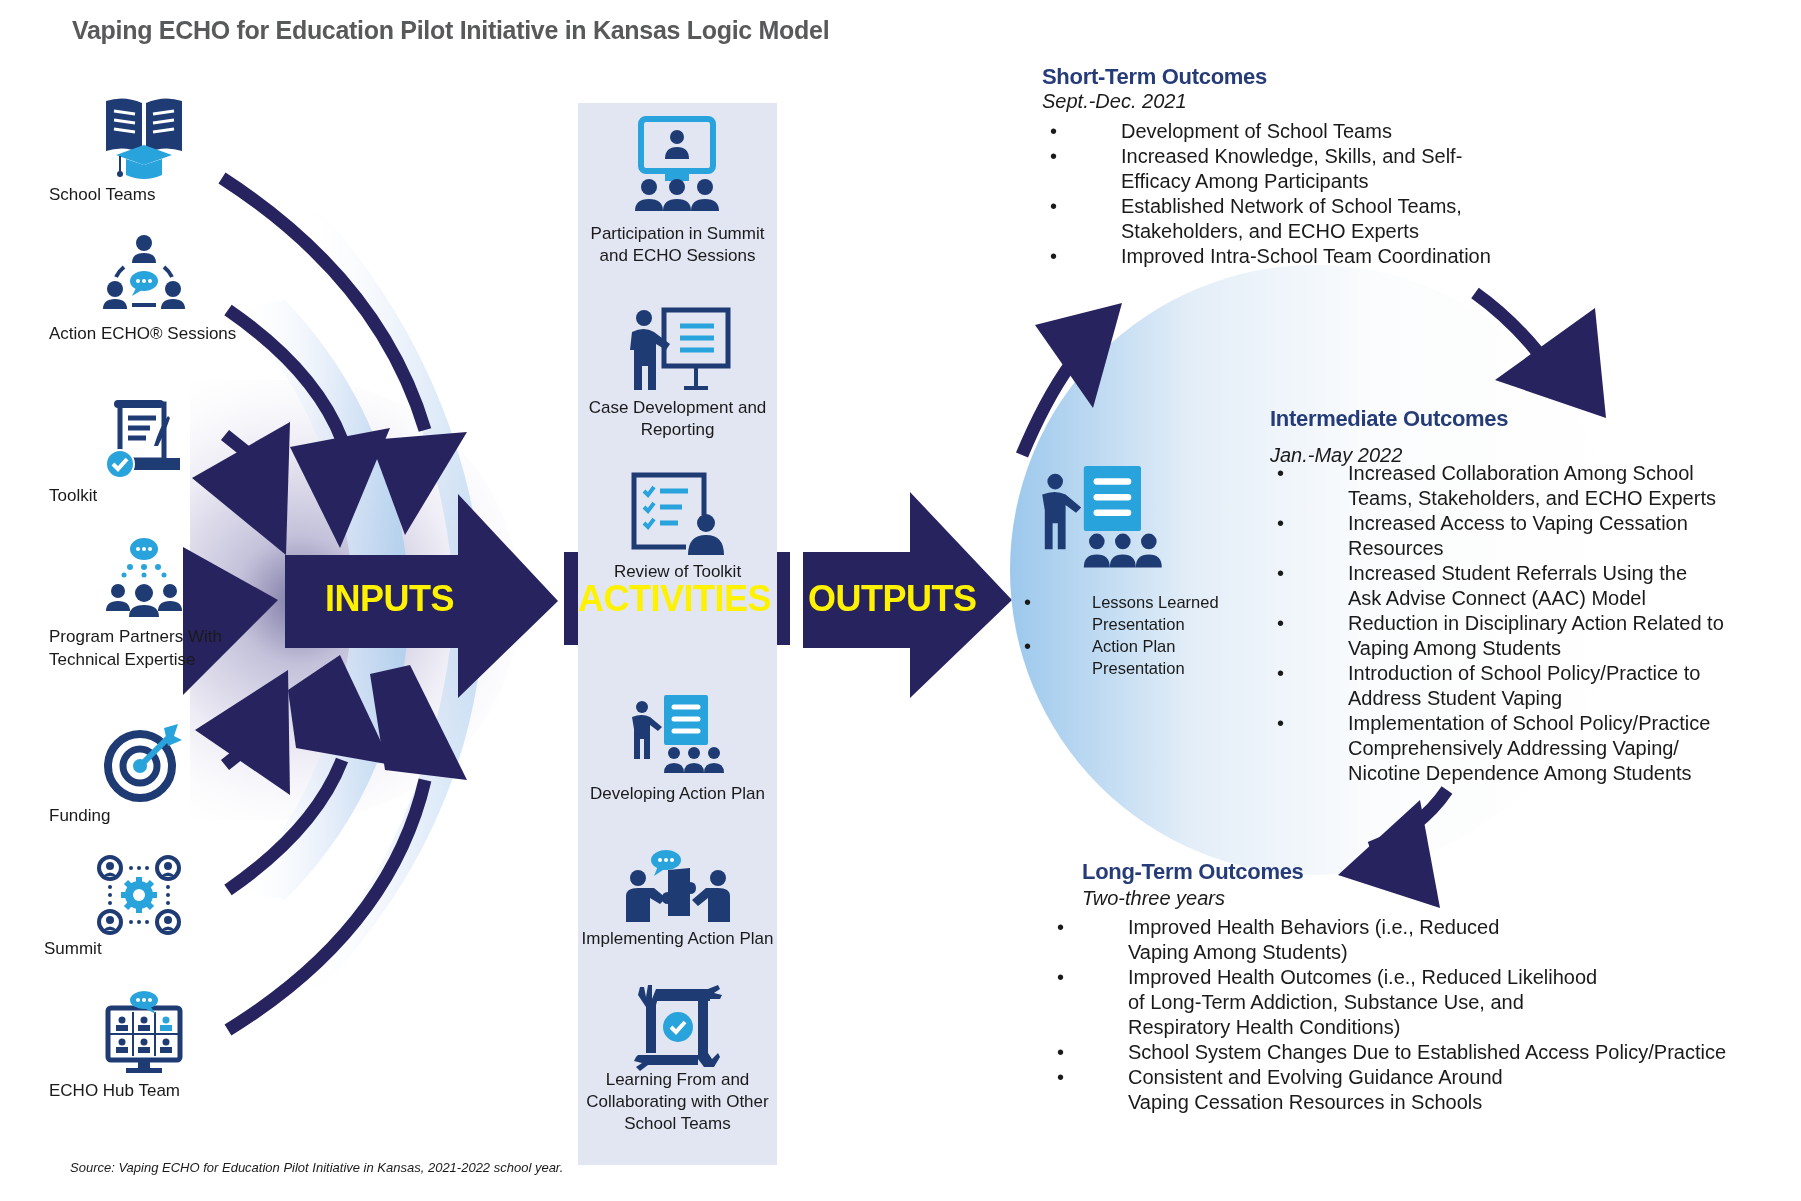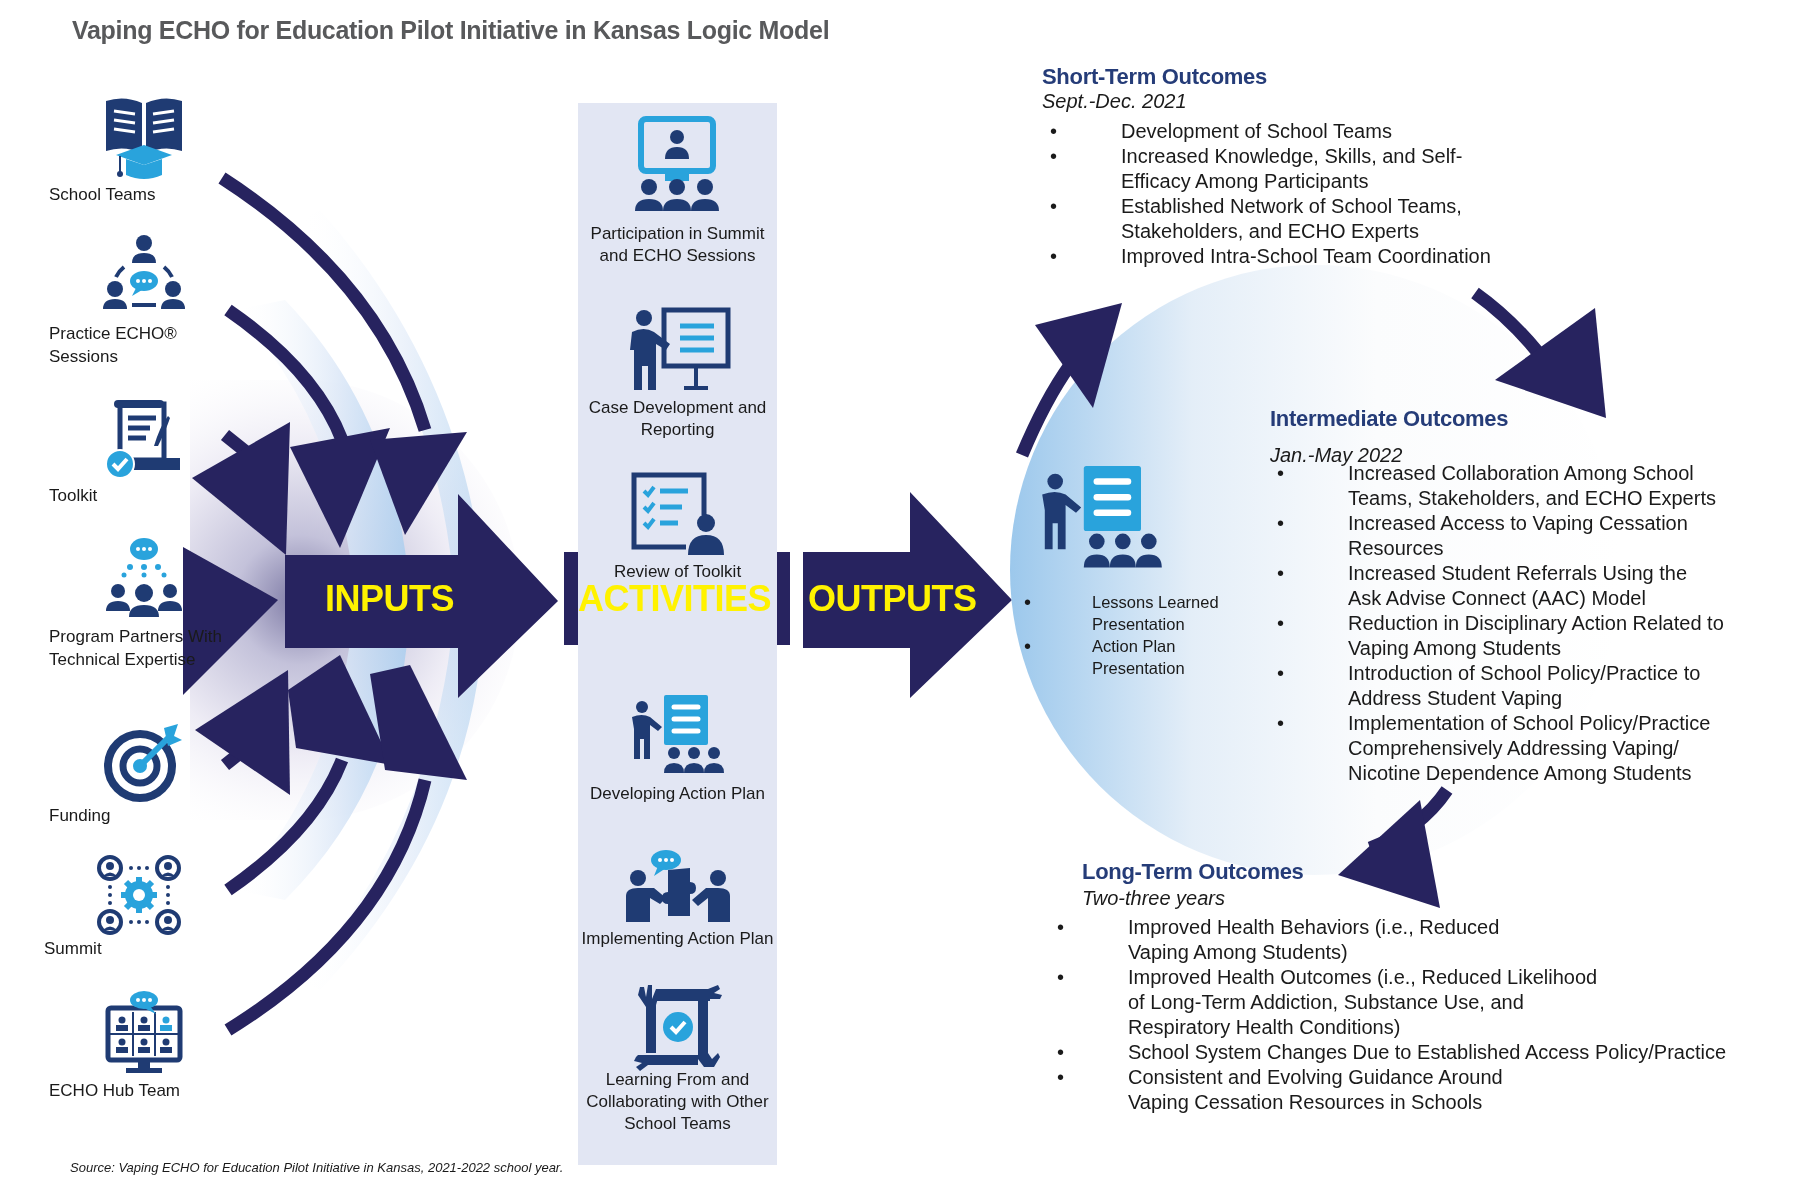--- a/index.html
+++ b/index.html
@@ -120,21 +120,21 @@
       <path d="M59 76 Q59 66 71 66 Q83 66 83 76 Z" fill="#1f3b73"></path>
     <path d="M22 34 A28 28 0 0 0 14 44" stroke="#1f3b73" stroke-width="4" fill="none"></path>
     <path d="M62 34 A28 28 0 0 1 70 44" stroke="#1f3b73" stroke-width="4" fill="none"></path>
     <path d="M30 72 L54 72" stroke="#1f3b73" stroke-width="4"></path>
     <ellipse cx="42" cy="48" rx="14" ry="10" fill="#29a3dc"></ellipse>
       <polygon points="34,55 30,63 40,57" fill="#29a3dc"></polygon>
     <circle cx="36" cy="48" r="2" fill="#fff"></circle>
       <circle cx="42" cy="48" r="2" fill="#fff"></circle>
       <circle cx="48" cy="48" r="2" fill="#fff"></circle>
   </svg>
-  <div class="in-label" style="left:49px;top:322px">Practice ECHO® Sessions</div>
+  <div class="in-label" style="left:49px;top:322px">Action ECHO® Sessions</div>
 
   <svg class="icon" style="left:102px;top:398px" width="84" height="84" viewBox="0 0 84 84">
     <rect x="12" y="2" width="50" height="8" rx="4" fill="#1f3b73"></rect>
     <rect x="18" y="6" width="44" height="56" fill="none" stroke="#1f3b73" stroke-width="5"></rect>
     <g stroke="#1f3b73" stroke-width="5">
         <line x1="26" y1="20" x2="54" y2="20"></line>
         <line x1="26" y1="30" x2="48" y2="30"></line>
         <line x1="26" y1="40" x2="44" y2="40"></line>
       </g>
     <path d="M66 18 Q58 28 52 48 L56 48 Q64 32 68 20 Z" fill="#1f3b73"></path>

